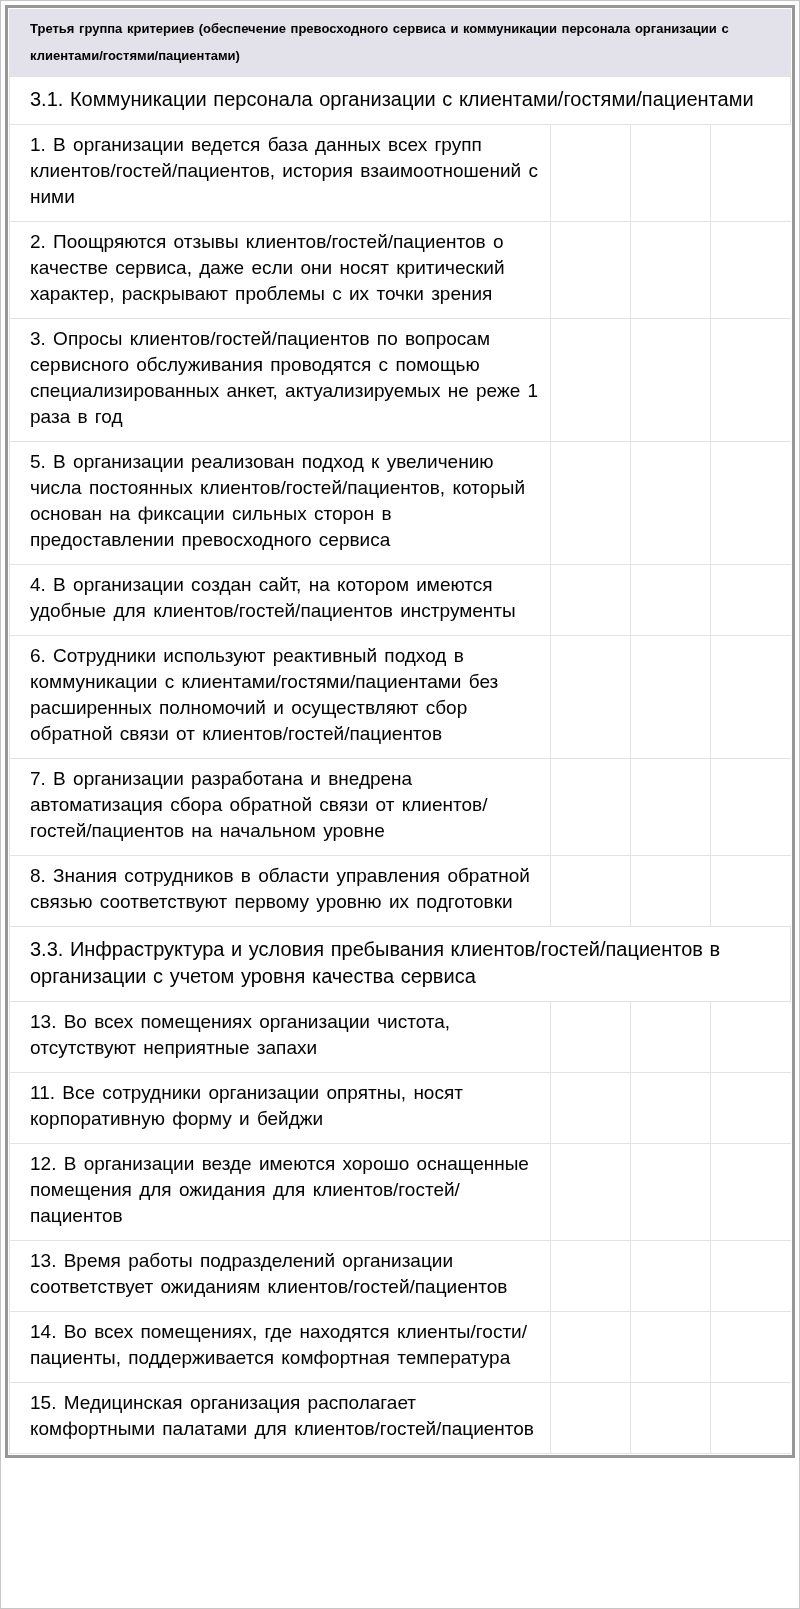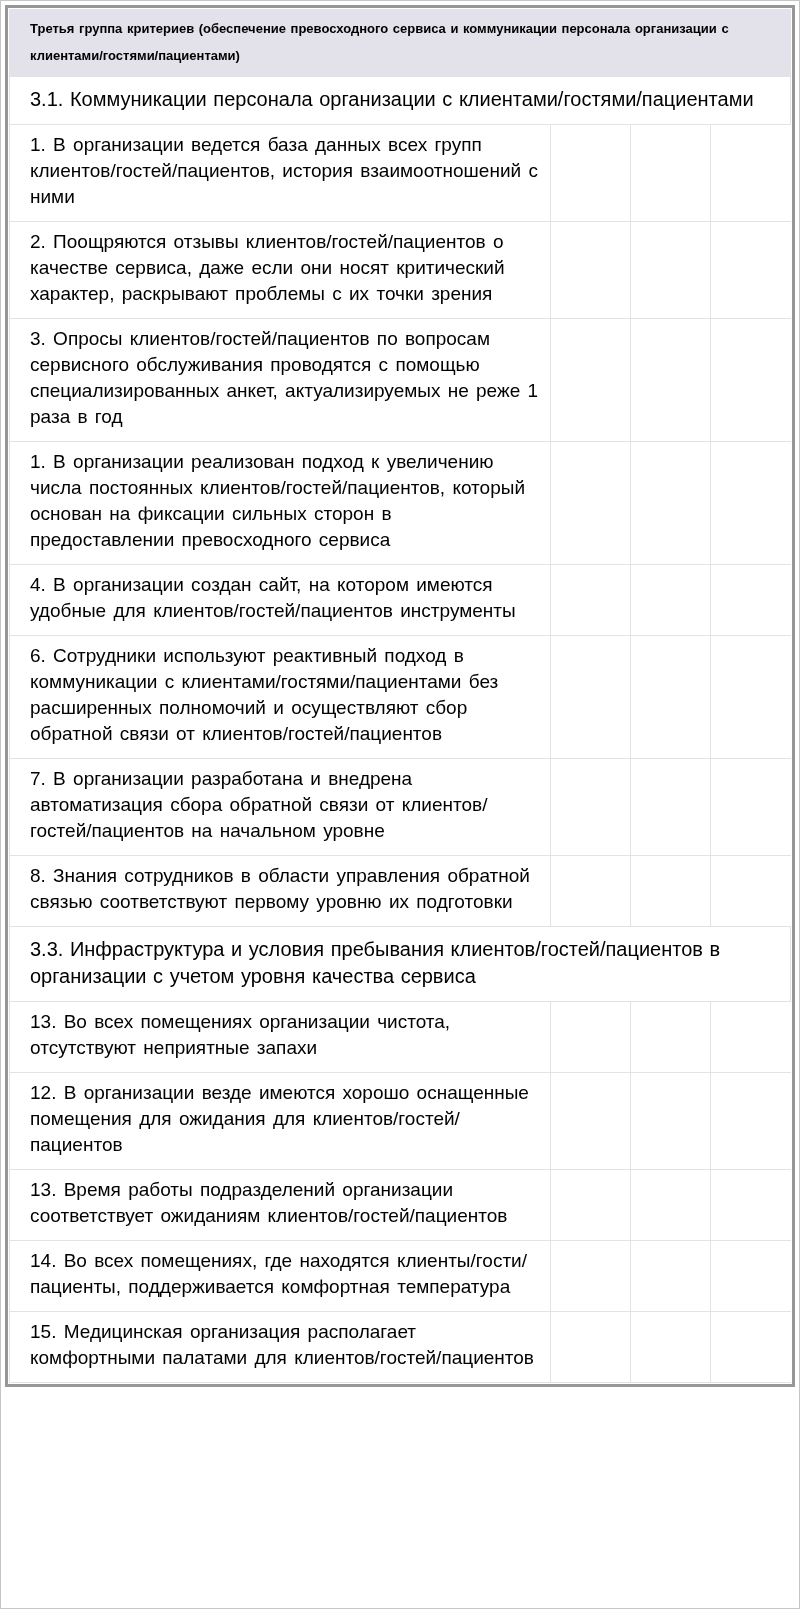--- a/index.html
+++ b/index.html
@@ -101,21 +101,21 @@
             <td class="score-cell">&nbsp;</td>
             <td class="score-cell">&nbsp;</td>
           </tr>
           <tr class="item-row">
             <td class="item-text">3. Опросы клиентов/гостей/пациентов по вопросам сервисного обслуживания проводятся с помощью специализированных анкет, актуализируемых не реже 1 раза в год</td>
             <td class="score-cell">&nbsp;</td>
             <td class="score-cell">&nbsp;</td>
             <td class="score-cell">&nbsp;</td>
           </tr>
           <tr class="item-row">
-            <td class="item-text">1. В организации реализован подход к увеличению числа постоянных клиентов/гостей/пациентов, который основан на фиксации сильных сторон в предоставлении превосходного сервиса</td>
+            <td class="item-text">5. В организации реализован подход к увеличению числа постоянных клиентов/гостей/пациентов, который основан на фиксации сильных сторон в предоставлении превосходного сервиса</td>
             <td class="score-cell">&nbsp;</td>
             <td class="score-cell">&nbsp;</td>
             <td class="score-cell">&nbsp;</td>
           </tr>
           <tr class="item-row">
             <td class="item-text">4. В организации создан сайт, на котором имеются удобные для клиентов/гостей/пациентов инструменты</td>
             <td class="score-cell">&nbsp;</td>
             <td class="score-cell">&nbsp;</td>
             <td class="score-cell">&nbsp;</td>
           </tr>
@@ -140,20 +140,26 @@
           <tr>
             <td class="section-title" colspan="4">3.3. Инфраструктура и условия пребывания клиентов/гостей/пациентов в организации с учетом уровня качества сервиса</td>
           </tr>
           <tr class="item-row">
             <td class="item-text">13. Во всех помещениях организации чистота, отсутствуют неприятные запахи</td>
             <td class="score-cell">&nbsp;</td>
             <td class="score-cell">&nbsp;</td>
             <td class="score-cell">&nbsp;</td>
           </tr>
           <tr class="item-row">
+            <td class="item-text">11. Все сотрудники организации опрятны, носят корпоративную форму и бейджи</td>
+            <td class="score-cell">&nbsp;</td>
+            <td class="score-cell">&nbsp;</td>
+            <td class="score-cell">&nbsp;</td>
+          </tr>
+          <tr class="item-row">
             <td class="item-text">12. В организации везде имеются хорошо оснащенные помещения для ожидания для клиентов/гостей/пациентов</td>
             <td class="score-cell">&nbsp;</td>
             <td class="score-cell">&nbsp;</td>
             <td class="score-cell">&nbsp;</td>
           </tr>
           <tr class="item-row">
             <td class="item-text">13. Время работы подразделений организации соответствует ожиданиям клиентов/гостей/пациентов</td>
             <td class="score-cell">&nbsp;</td>
             <td class="score-cell">&nbsp;</td>
             <td class="score-cell">&nbsp;</td>

